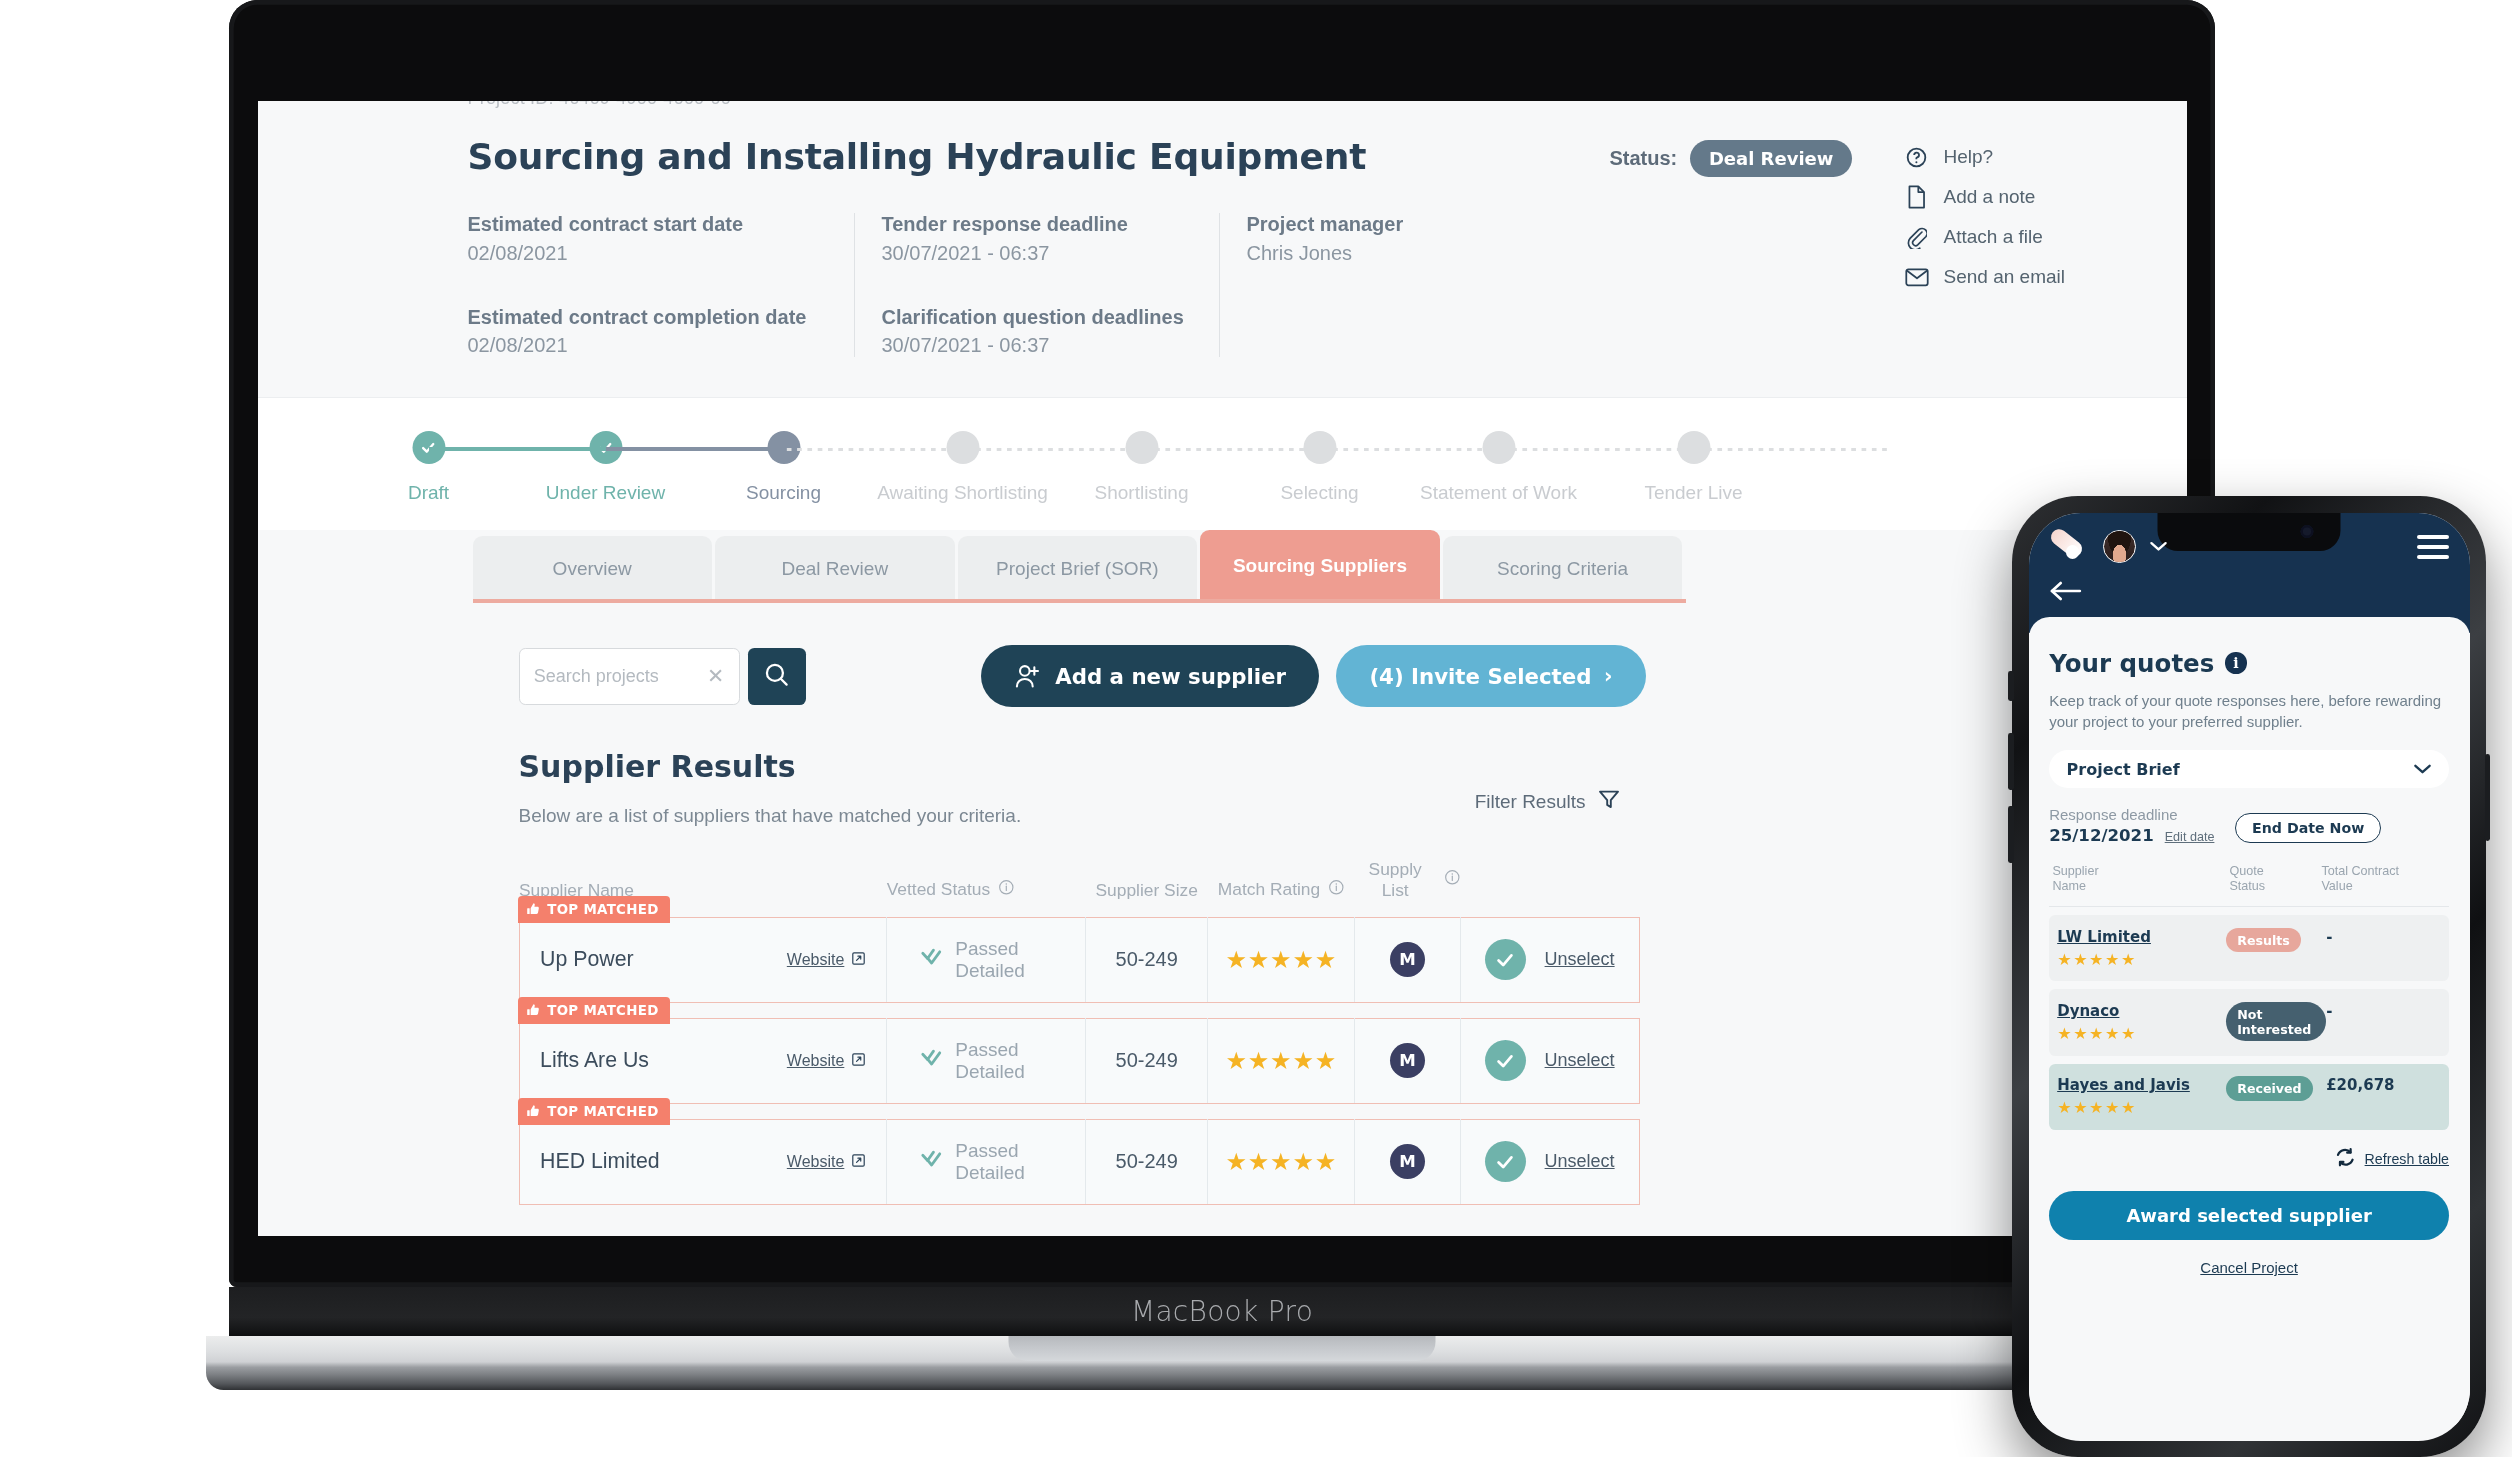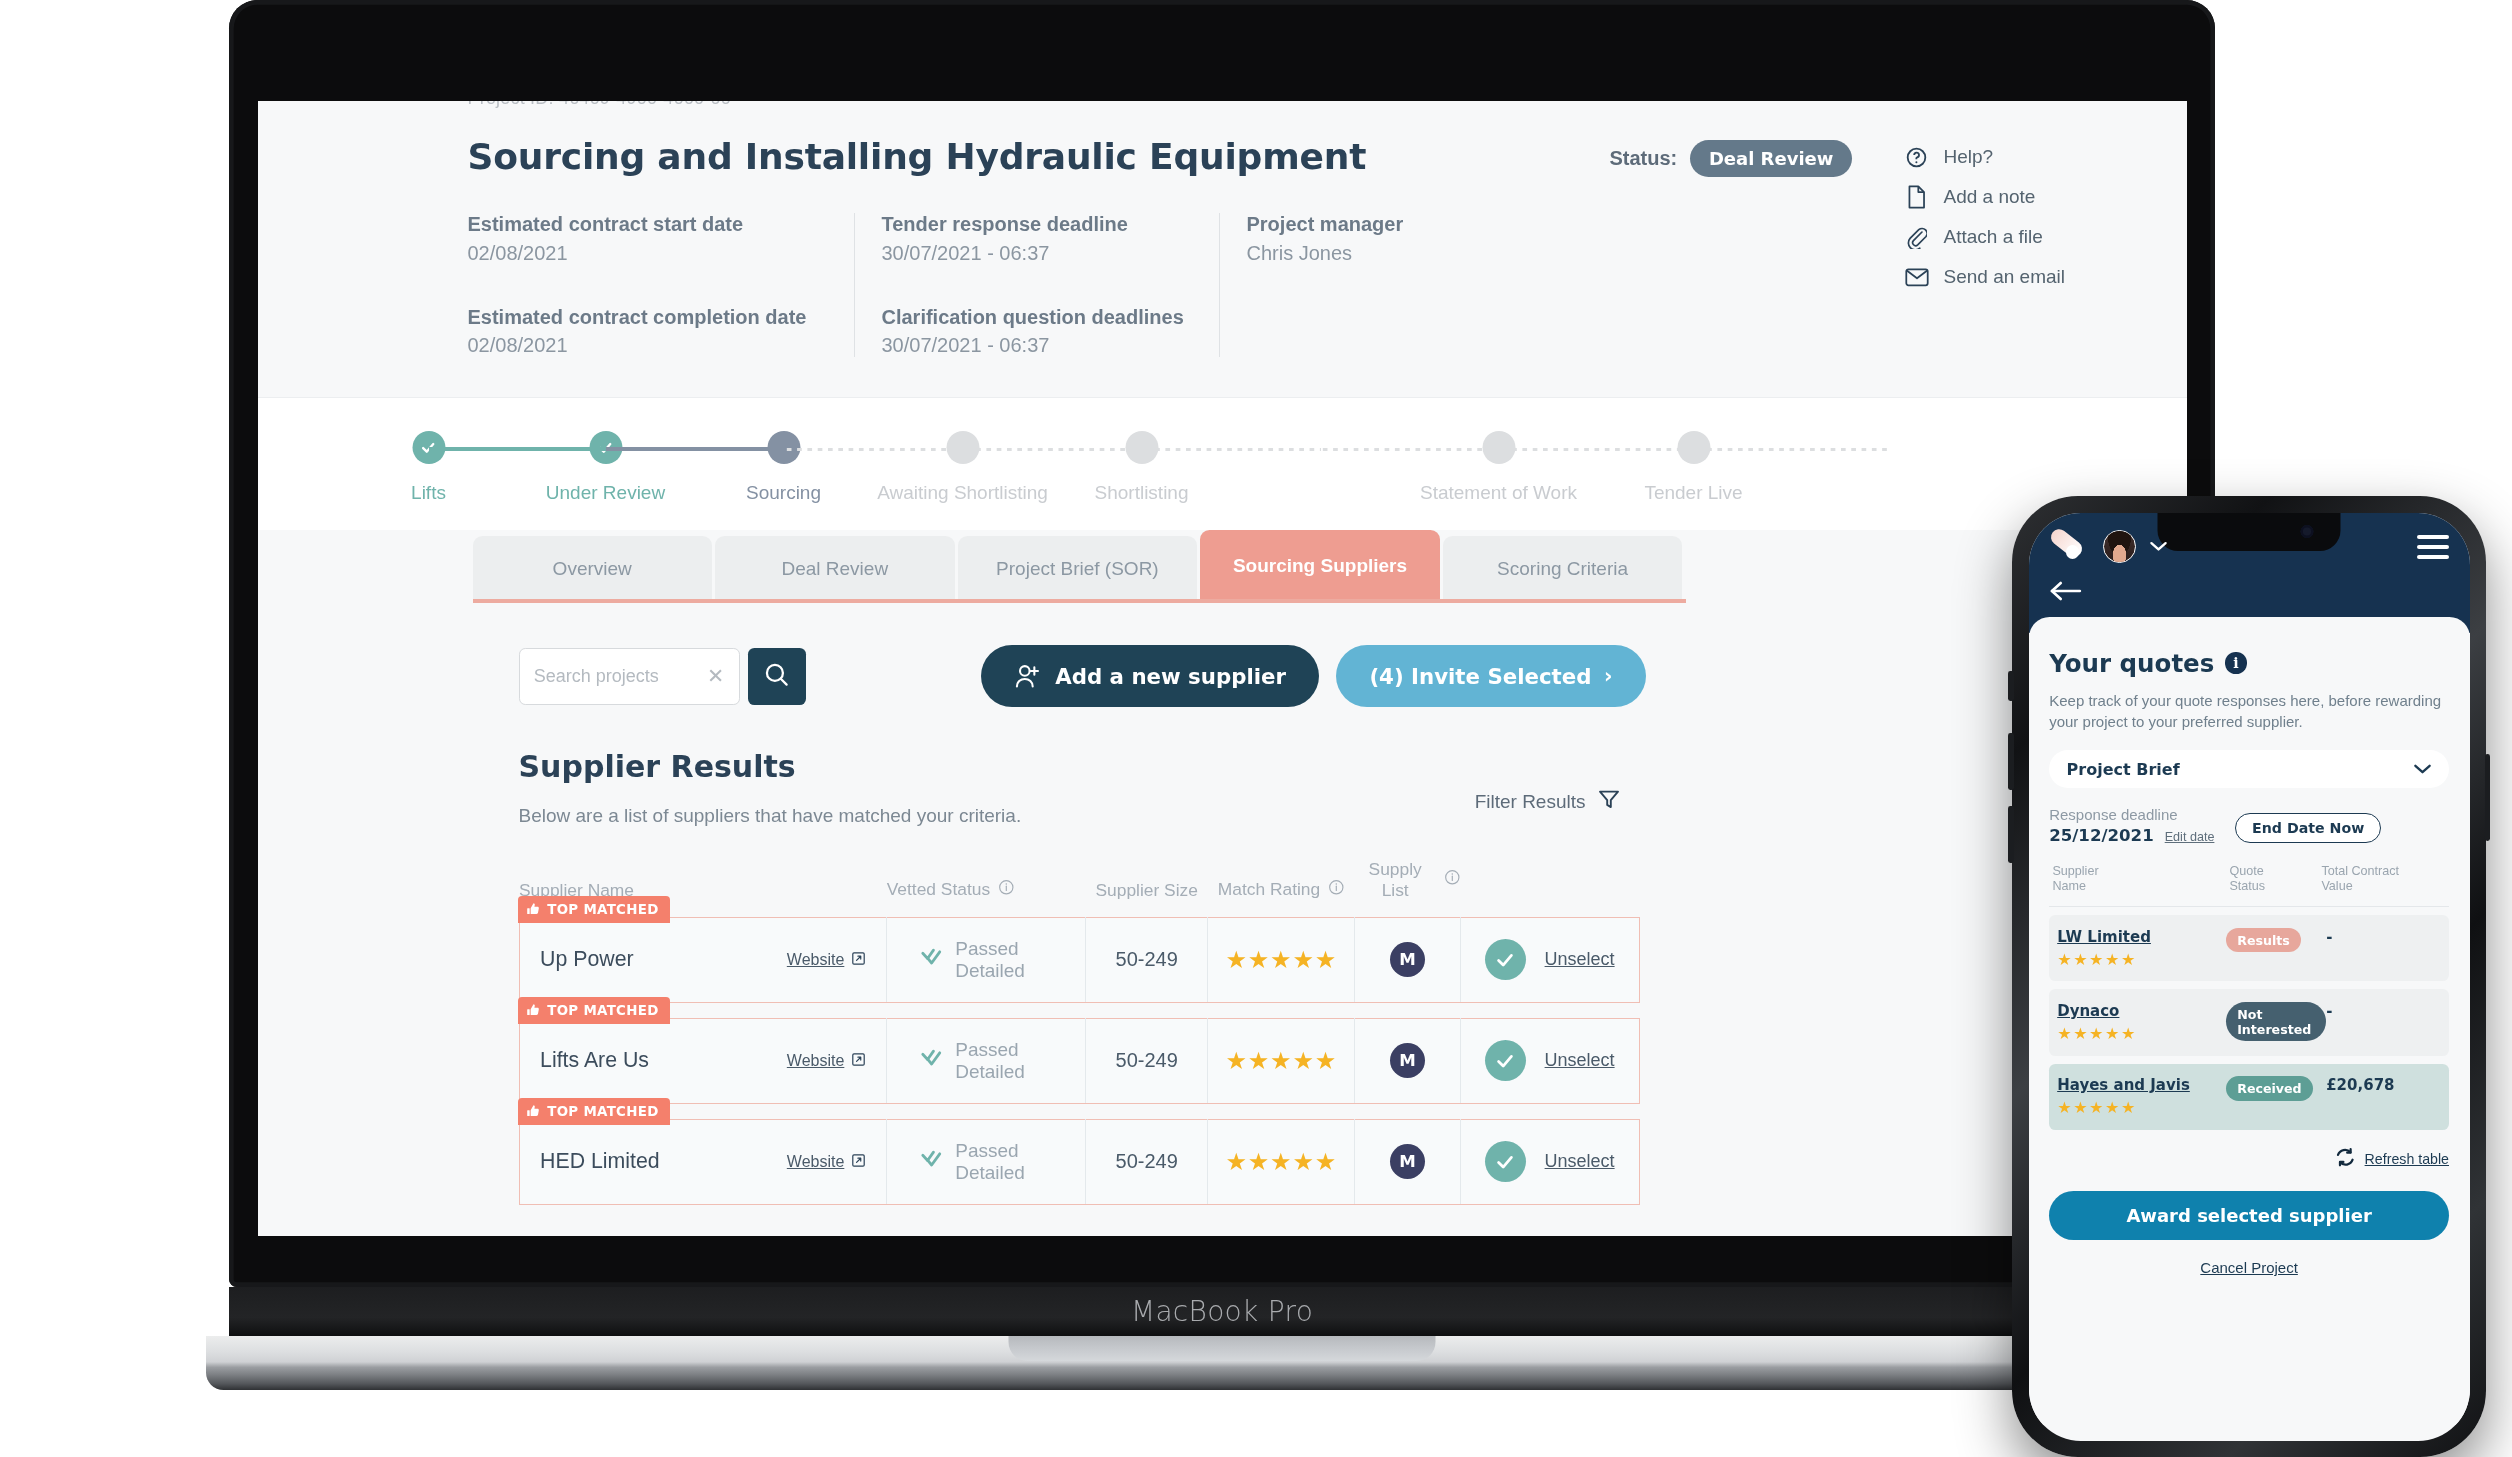--- a/index.html
+++ b/index.html
@@ -374,41 +374,45 @@
             <div class="line dotted" style="left:1062px;width:179px;top:50px;"></div>
             <div class="line dotted" style="left:1241px;width:194px;top:50px;"></div>
             <div class="line dotted" style="left:1436px;width:194px;top:50px;"></div>
 
             <div class="step done" style="left:171px;">
               <div class="dot done">
                   <svg viewBox="0 0 24 24" fill="none" stroke="#fff" stroke-width="3.2" stroke-linecap="round" stroke-linejoin="round">
                     <path d="M5 12.5 10 17.5 19 7"></path>
                   </svg>
                 </div>
-              <div class="step-lb">Lifts</div>
+              <div class="step-lb">Draft</div>
             </div>
             <div class="step done" style="left:348px;">
               <div class="dot done">
                   <svg viewBox="0 0 24 24" fill="none" stroke="#fff" stroke-width="3.2" stroke-linecap="round" stroke-linejoin="round">
                     <path d="M5 12.5 10 17.5 19 7"></path>
                   </svg>
                 </div>
               <div class="step-lb">Under Review</div>
             </div>
             <div class="step cur" style="left:526px;">
               <div class="dot cur"></div>
               <div class="step-lb">Sourcing</div>
             </div>
             <div class="step" style="left:705px;">
               <div class="dot"></div>
               <div class="step-lb">Awaiting Shortlisting</div>
             </div>
             <div class="step" style="left:884px;">
               <div class="dot"></div>
               <div class="step-lb">Shortlisting</div>
+            </div>
+            <div class="step" style="left:1062px;">
+              <div class="dot"></div>
+              <div class="step-lb">Selecting</div>
             </div>
             <div class="step" style="left:1241px;">
               <div class="dot"></div>
               <div class="step-lb">Statement of Work</div>
             </div>
             <div class="step" style="left:1436px;">
               <div class="dot"></div>
               <div class="step-lb">Tender Live</div>
             </div>
           </div>

